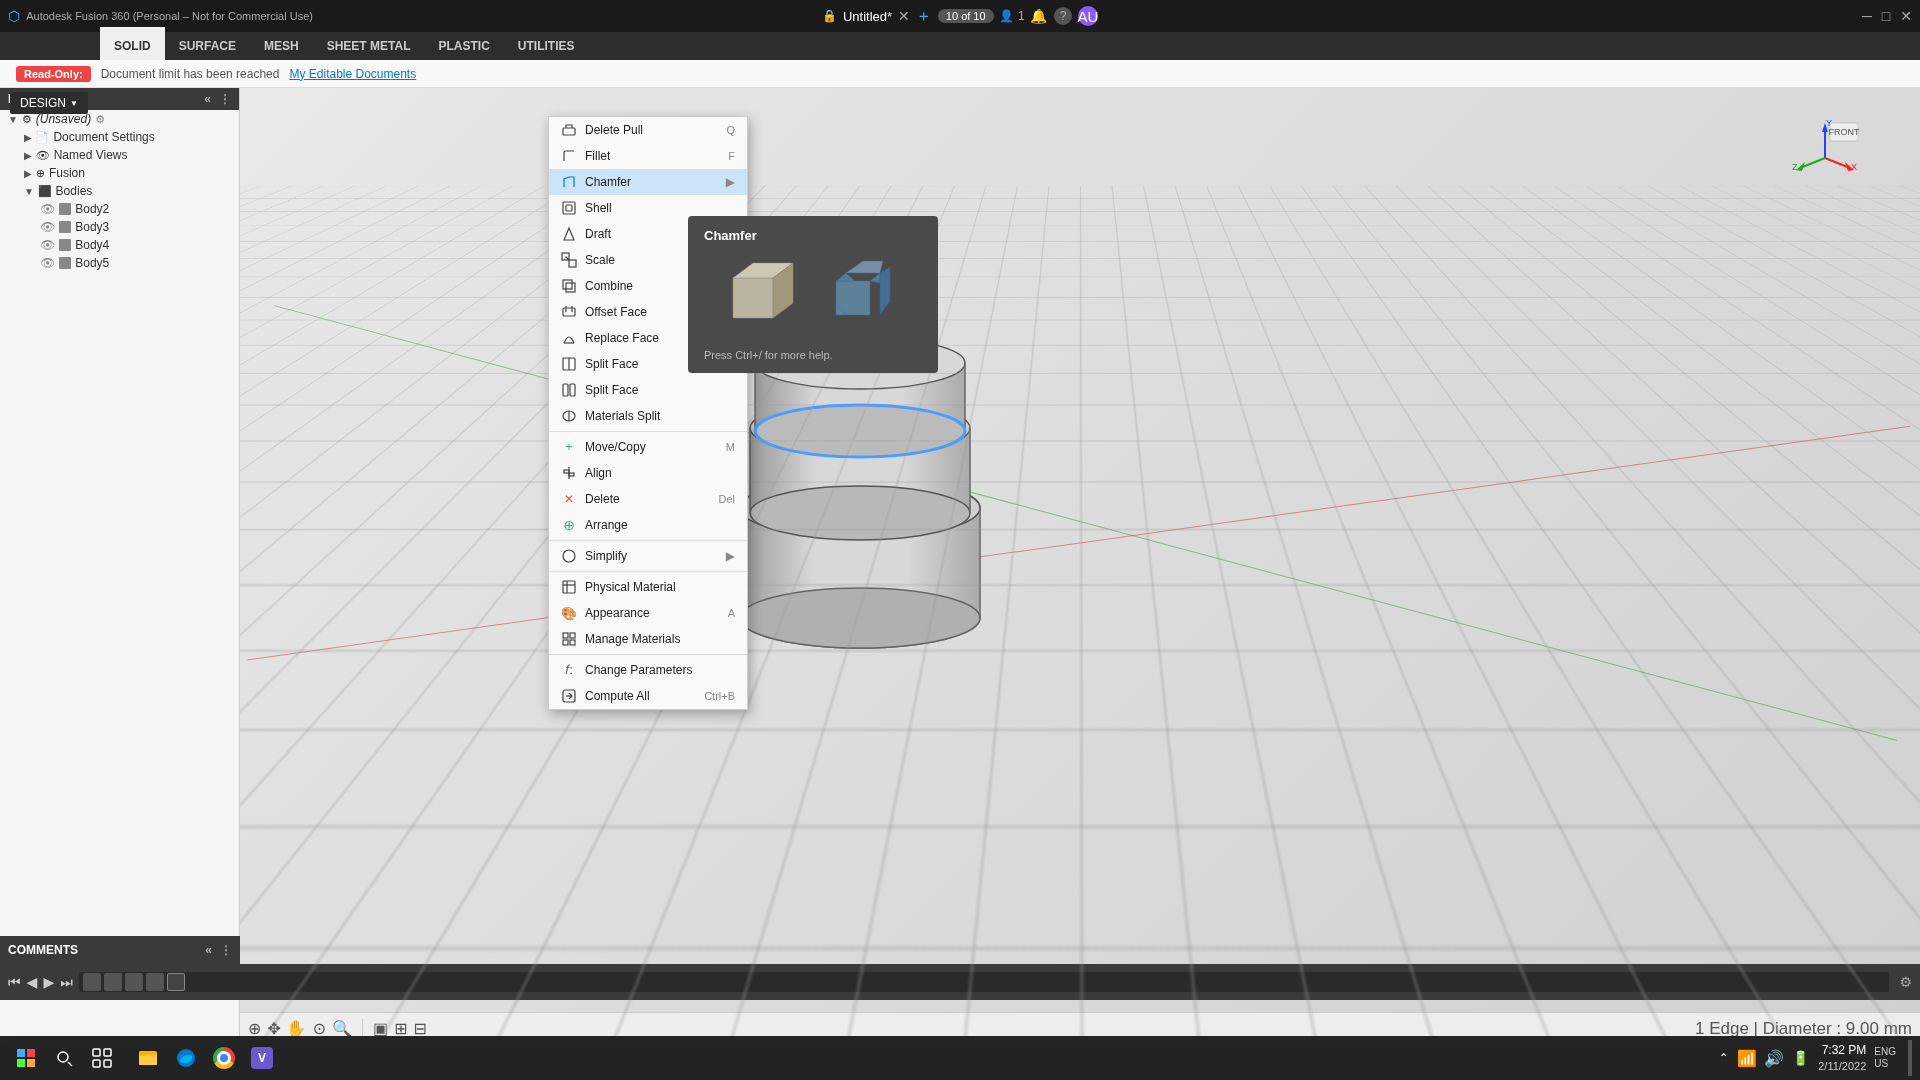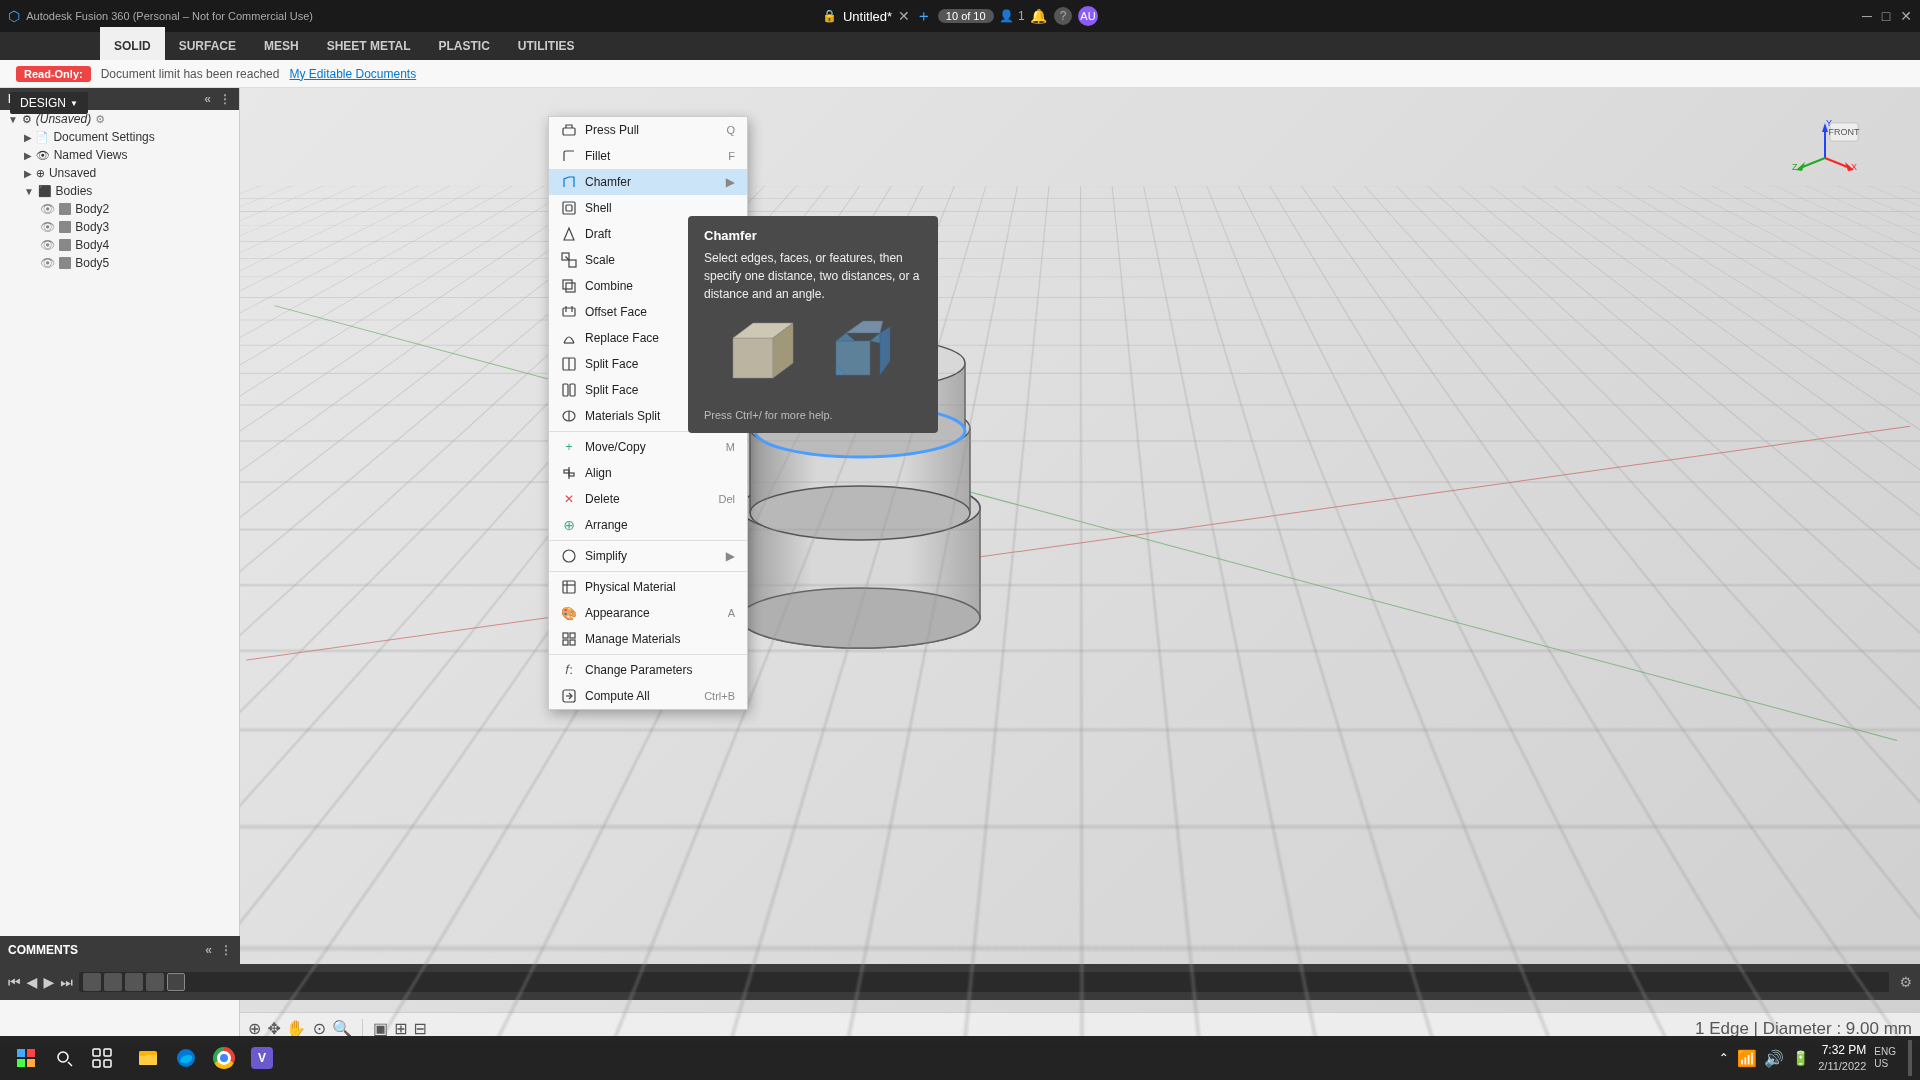--- a/index.html
+++ b/index.html
@@ -204,21 +204,21 @@
   </div>
   <div class="title-center">
     <span style="font-size:12px;">🔒</span>
     <span style="color:#fff;font-size:13px;">Untitled*</span>
     <span style="color:#aaa;font-size:14px;cursor:pointer;">✕</span>
     <span style="color:#4af;font-size:16px;cursor:pointer;">＋</span>
     <span style="background:#555;color:#fff;border-radius:10px;padding:1px 8px;font-size:11px;">10 of 10</span>
     <span style="color:#aaa;font-size:12px;">👤 1</span>
     <span style="color:#aaa;font-size:14px;cursor:pointer;">🔔</span>
     <span style="color:#aaa;font-size:12px;cursor:pointer;background:#555;border-radius:50%;width:18px;height:18px;display:inline-flex;align-items:center;justify-content:center;">?</span>
-    <span style="color:#fff;background:#8b5cf6;border-radius:50%;width:20px;height:20px;display:inline-flex;align-items:center;justify-content:center;font-size:11px;cursor:pointer;">AU</span>
+    <span style="color:#fff;background:#8b5cf6;border-radius:50%;width:20px;height:20px;display:inline-flex;align-items:center;justify-content:center;font-size:15px;cursor:pointer;">AU</span>
   </div>
   <div class="title-right">
     <span class="win-btn">─</span>
     <span class="win-btn">□</span>
     <span class="win-btn close-btn">✕</span>
   </div>
 </div>
 
 <div id="ribbon" style="position:relative;">
   <div id="ribbon-tabs">
@@ -455,21 +455,21 @@
       <div class="browser-item">
         <span style="margin-left:16px;"></span>
         <span class="expand-icon">▶</span>
         <span style="font-size:11px;margin-right:4px;">👁</span>
         <span>Named Views</span>
       </div>
       <div class="browser-item">
         <span style="margin-left:16px;"></span>
         <span class="expand-icon">▶</span>
         <span style="font-size:11px;margin-right:4px;">⊕</span>
-        <span>Unsaved</span>
+        <span>Fusion</span>
       </div>
       <div class="browser-item">
         <span style="margin-left:16px;"></span>
         <span class="expand-icon">▼</span>
         <span style="font-size:11px;margin-right:4px;color:#888;">⬛</span>
         <span>Bodies</span>
       </div>
       <div class="browser-item">
         <span style="margin-left:32px;"></span>
         <span style="font-size:12px;margin-right:4px;color:#888;">👁</span>
@@ -560,21 +560,21 @@
 
     <div id="modify-menu">
 
       <div class="menu-item">
         <span class="menu-icon">
           <svg width="16" height="16" viewBox="0 0 16 16" fill="none" stroke="#444" stroke-width="1.2">
             <rect x="2" y="6" width="12" height="7" rx="1"></rect>
             <polyline points="5,6 5,3 11,3 11,6"></polyline>
           </svg>
         </span>
-        <span>Press Pull</span>
+        <span>Delete Pull</span>
         <span class="shortcut">Q</span>
       </div>
 
       <div class="menu-item">
         <span class="menu-icon">
           <svg width="16" height="16" viewBox="0 0 16 16" fill="none" stroke="#444" stroke-width="1.2">
             <path d="M3 13 L3 5 Q3 3 5 3 L13 3"></path>
           </svg>
         </span>
         <span>Fillet</span>
@@ -766,21 +766,20 @@
             <polyline points="8,5 11,8 8,11"></polyline>
           </svg>
         </span>
         <span>Compute All</span>
         <span class="shortcut">Ctrl+B</span>
       </div>
     </div>
 
     <div id="chamfer-tooltip">
       <div class="tip-title">Chamfer</div>
-      <div class="tip-desc">Select edges, faces, or features, then specify one distance, two distances, or a distance and an angle.</div>
       <div class="tip-images">
 
         <div class="tip-img">
           <svg width="90" height="80" viewBox="0 0 90 80">
             <defs>
               <linearGradient id="cubeGrad" x1="0%" y1="0%" x2="100%" y2="100%">
                 <stop offset="0%" style="stop-color:#c8c0a8;stop-opacity:1"></stop>
                 <stop offset="100%" style="stop-color:#a09880;stop-opacity:1"></stop>
               </linearGradient>
             </defs>

